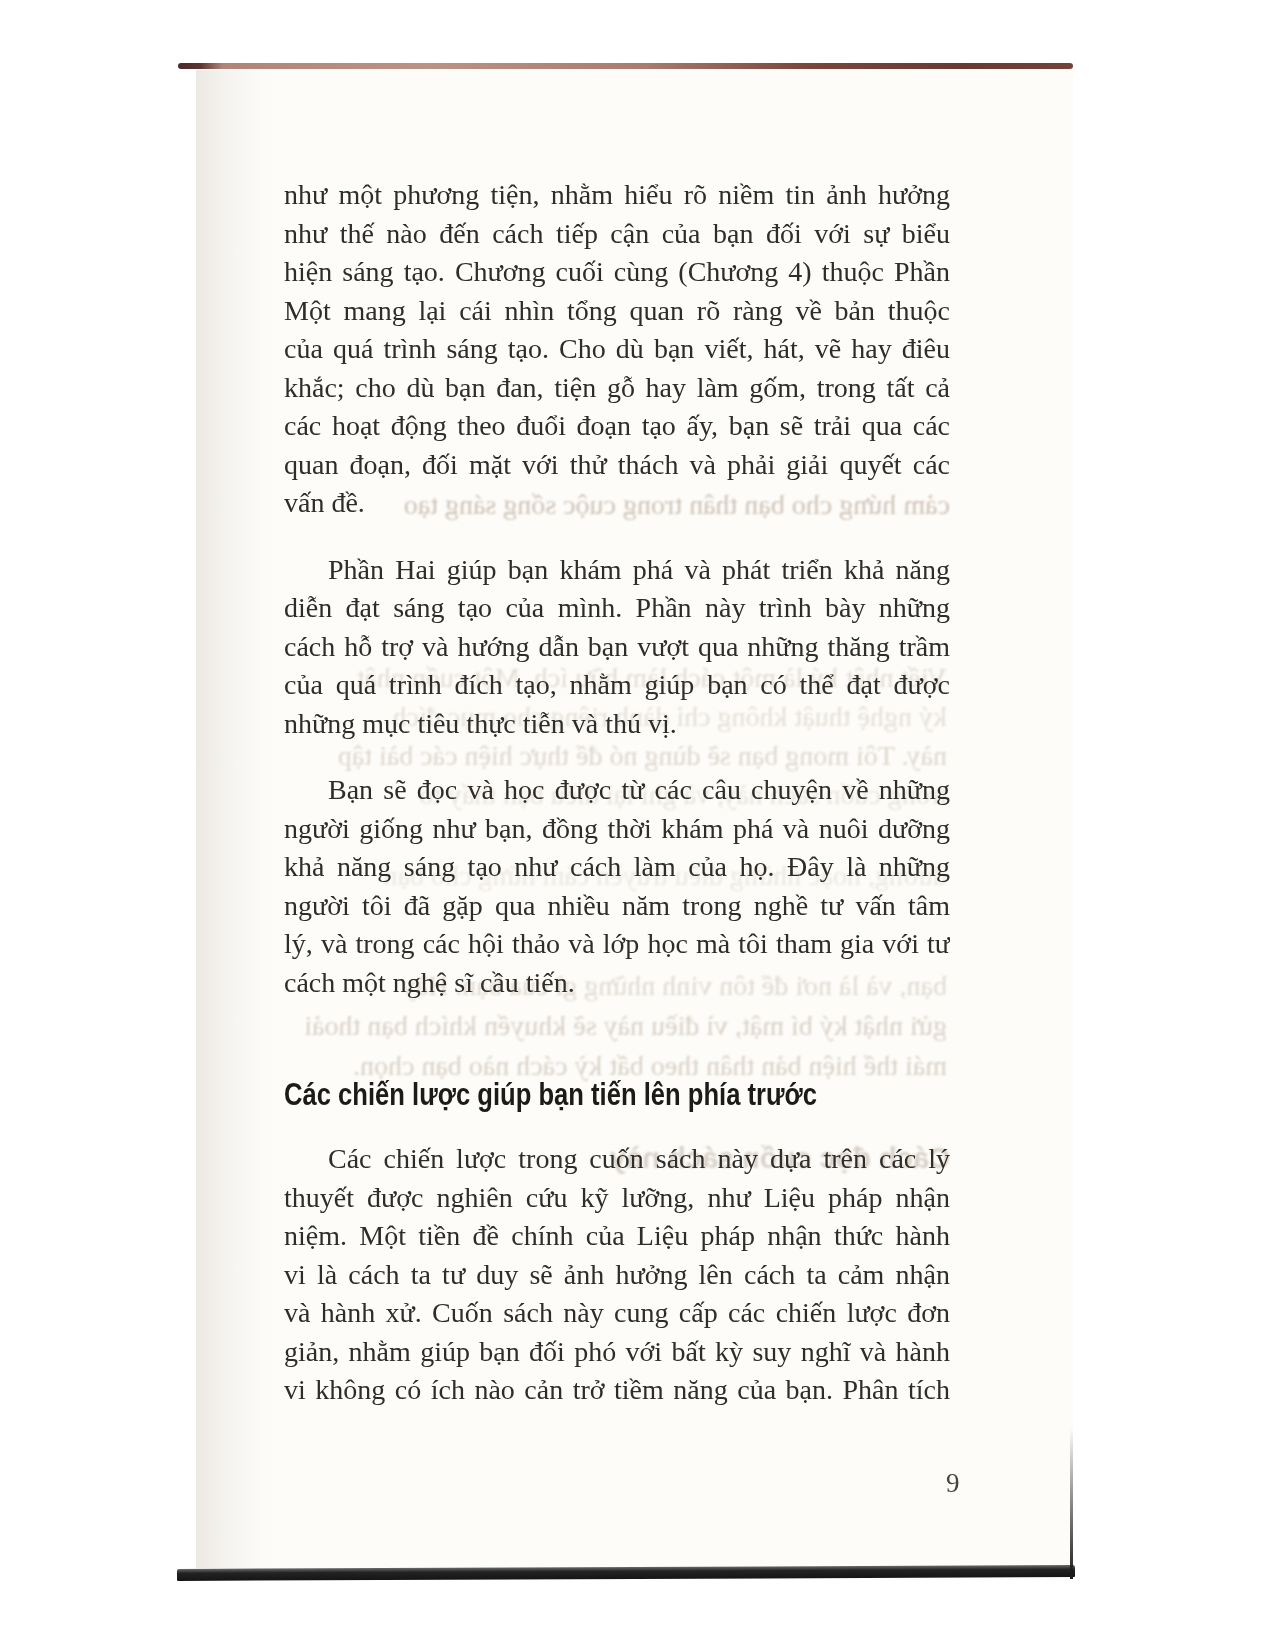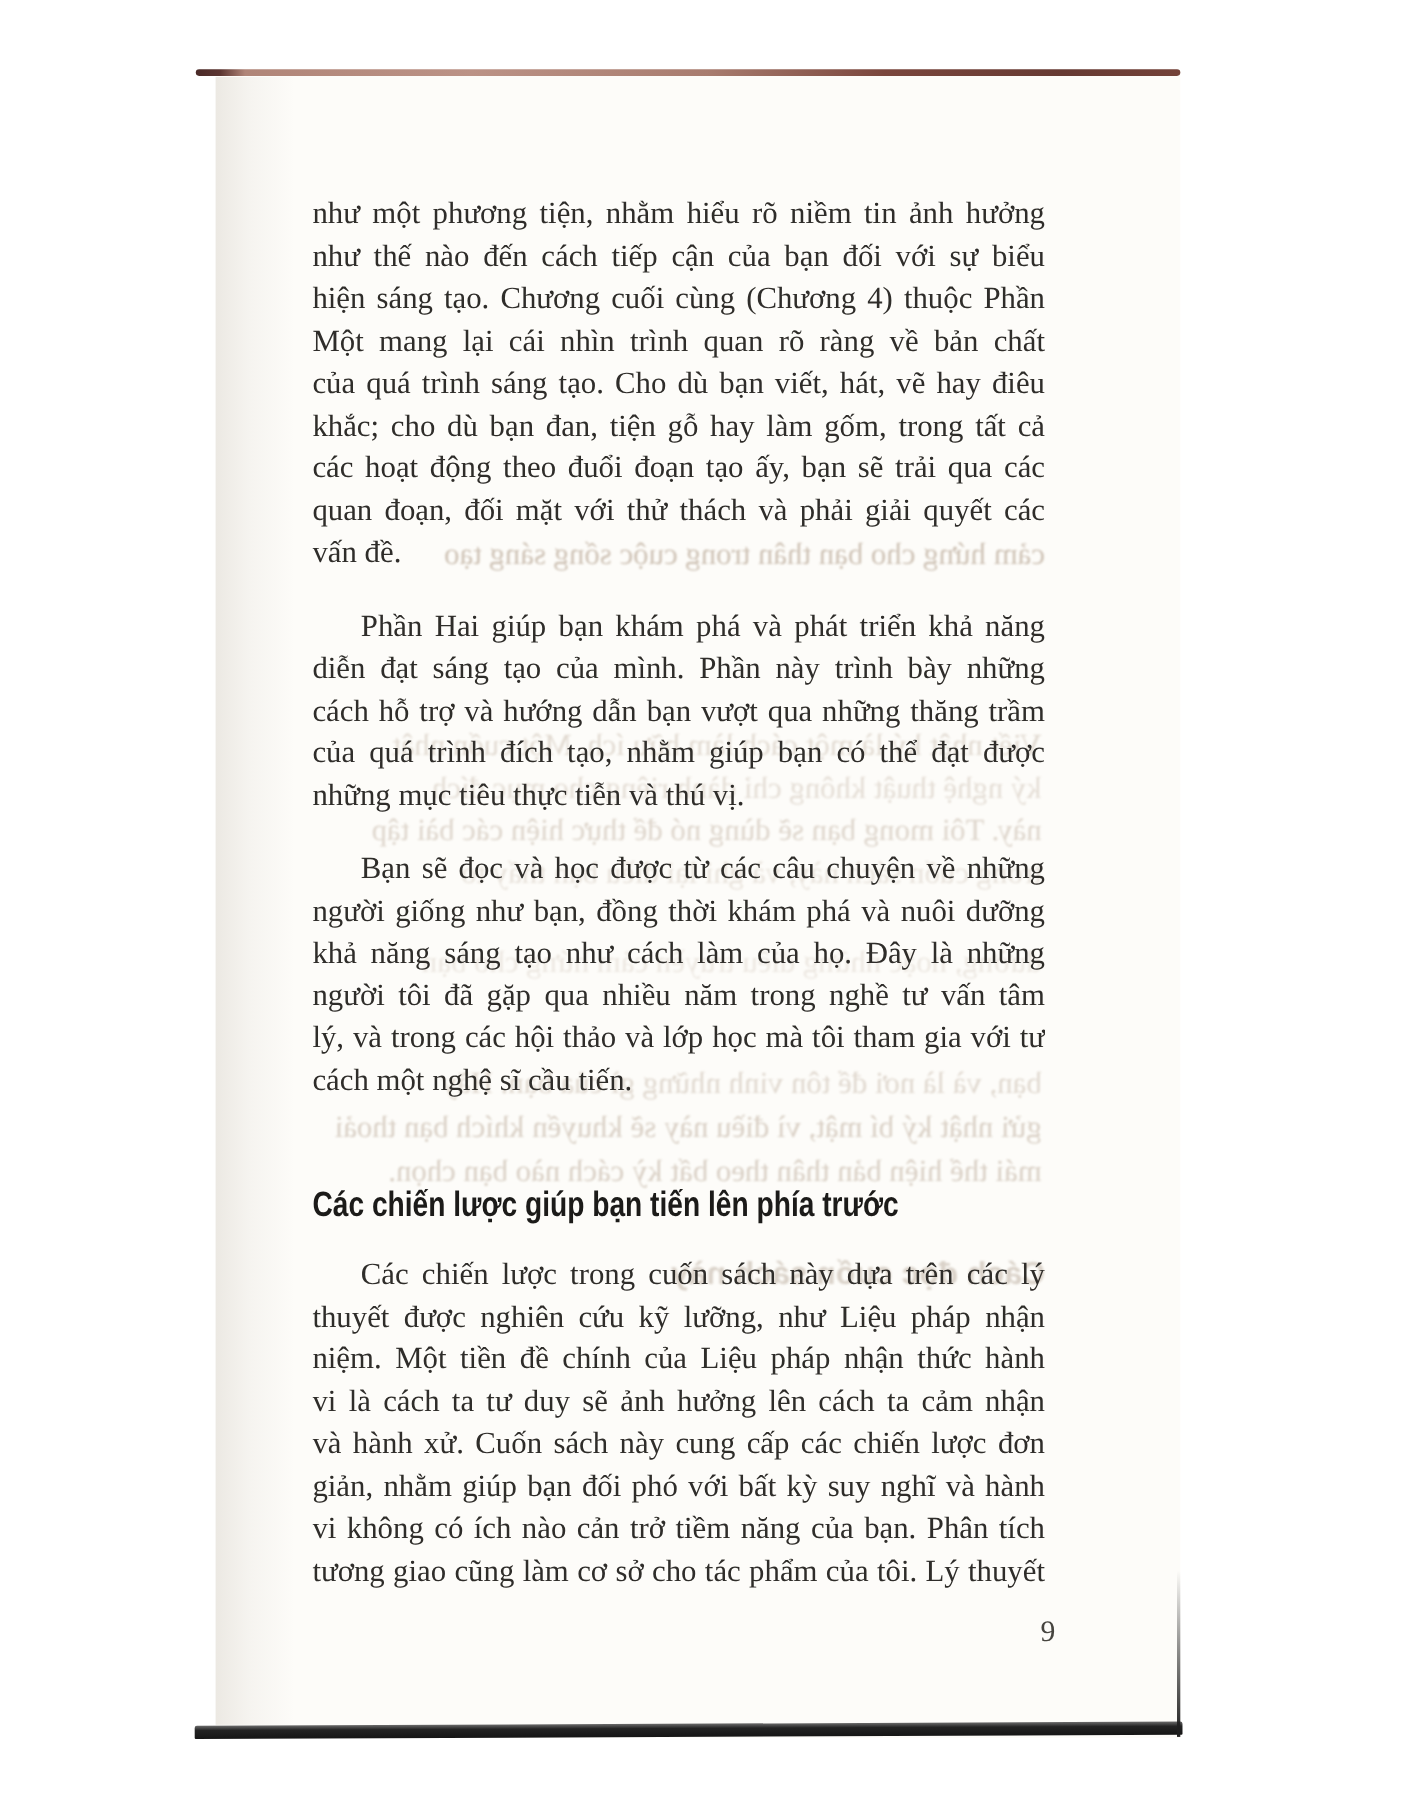--- a/index.html
+++ b/index.html
@@ -122,21 +122,21 @@
       <div class="bleed" style="top: 1008px; left: 283px; width: 664px; opacity: 0.32;">gửi nhật ký bí mật, vì điều này sẽ khuyến khích bạn thoải</div>
       <div class="bleed" style="top: 1048px; left: 283px; width: 664px; opacity: 0.32;">mái thể hiện bản thân theo bất kỳ cách nào bạn chọn.</div>
       <div class="bleed bleed-bold" style="top: 1140px; left: 560px; width: 390px; opacity: 0.34;">Cách đọc cuốn sách này</div>
     </div>
 
   <div class="text-block">
       <div class="para">
         <div class="line">như một phương tiện, nhằm hiểu rõ niềm tin ảnh hưởng</div>
         <div class="line">như thế nào đến cách tiếp cận của bạn đối với sự biểu</div>
         <div class="line">hiện sáng tạo. Chương cuối cùng (Chương 4) thuộc Phần</div>
-        <div class="line">Một mang lại cái nhìn trình quan rõ ràng về bản chất</div>
+        <div class="line">Một mang lại cái nhìn tổng quan rõ ràng về bản thuộc</div>
         <div class="line">của quá trình sáng tạo. Cho dù bạn viết, hát, vẽ hay điêu</div>
         <div class="line">khắc; cho dù bạn đan, tiện gỗ hay làm gốm, trong tất cả</div>
         <div class="line">các hoạt động theo đuổi đoạn tạo ấy, bạn sẽ trải qua các</div>
         <div class="line">quan đoạn, đối mặt với thử thách và phải giải quyết các</div>
         <div class="line free">vấn đề.</div>
       </div>
       <div class="para indent">
         <div class="line">Phần Hai giúp bạn khám phá và phát triển khả năng</div>
         <div class="line">diễn đạt sáng tạo của mình. Phần này trình bày những</div>
         <div class="line">cách hỗ trợ và hướng dẫn bạn vượt qua những thăng trầm</div>
@@ -153,18 +153,17 @@
       </div>
       <div class="heading">Các chiến lược giúp bạn tiến lên phía trước</div>
       <div class="para indent">
         <div class="line">Các chiến lược trong cuốn sách này dựa trên các lý</div>
         <div class="line">thuyết được nghiên cứu kỹ lưỡng, như Liệu pháp nhận</div>
         <div class="line">niệm. Một tiền đề chính của Liệu pháp nhận thức hành</div>
         <div class="line">vi là cách ta tư duy sẽ ảnh hưởng lên cách ta cảm nhận</div>
         <div class="line">và hành xử. Cuốn sách này cung cấp các chiến lược đơn</div>
         <div class="line">giản, nhằm giúp bạn đối phó với bất kỳ suy nghĩ và hành</div>
         <div class="line">vi không có ích nào cản trở tiềm năng của bạn. Phân tích</div>
-        <div class="line">tương giao cũng làm cơ sở cho tác phẩm của tôi. Lý thuyết</div>
       </div>
     </div>
 
   <div class="page-number">9</div>
 </div>
 
 </body></html>

